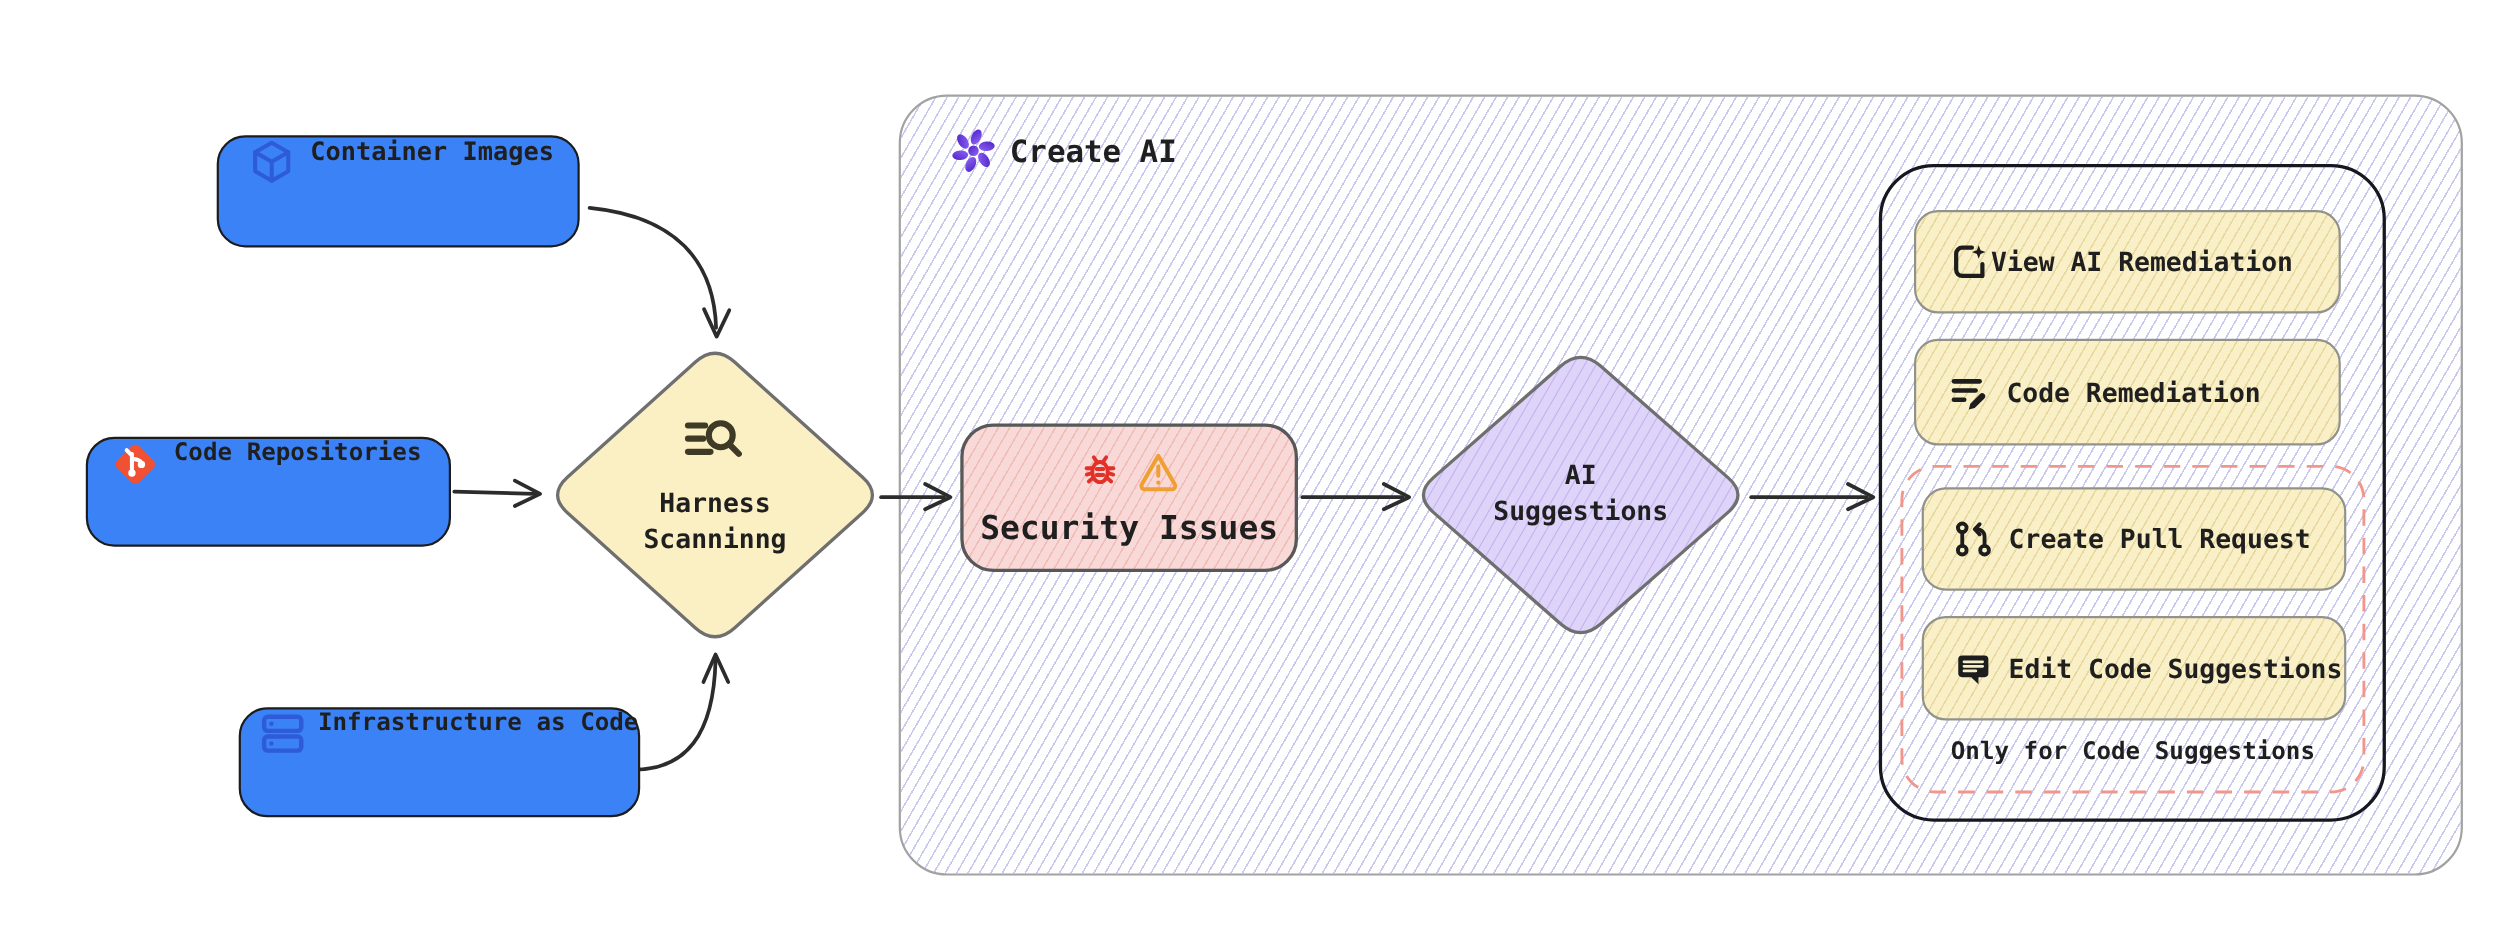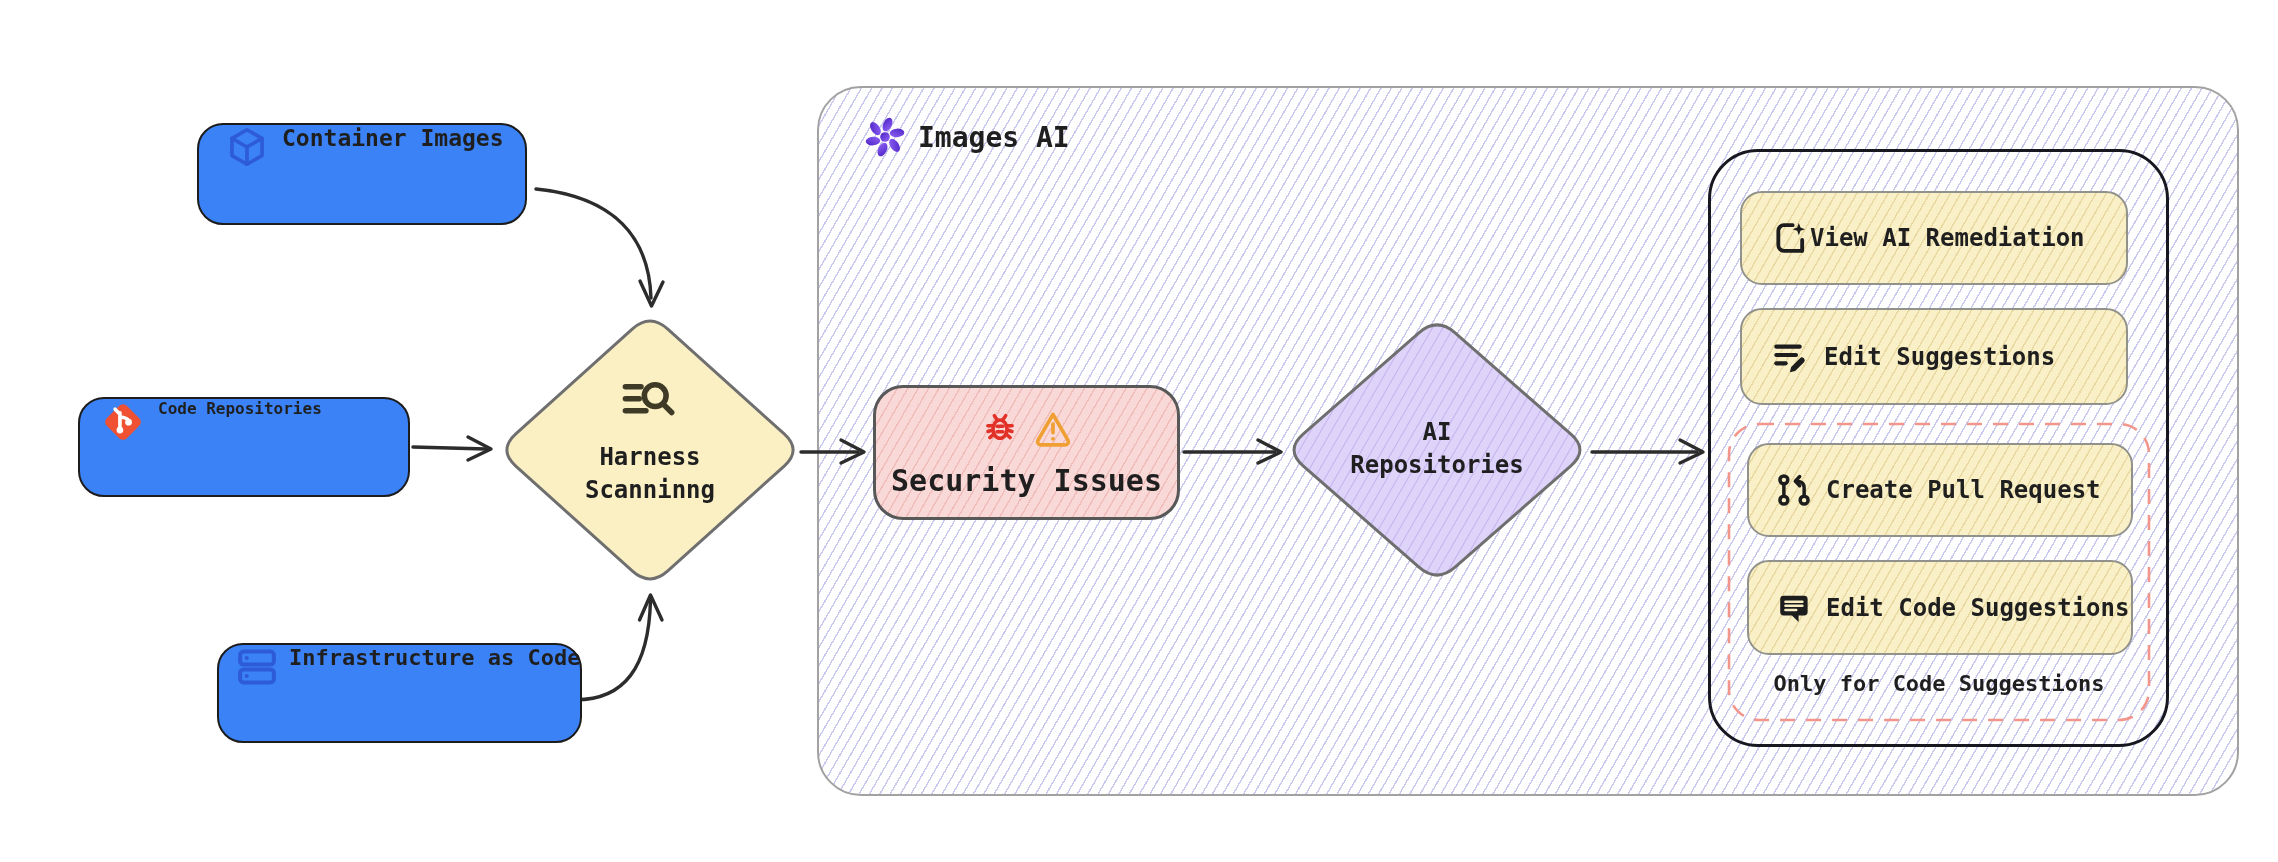--- a/index.html
+++ b/index.html
@@ -73,21 +73,21 @@
           <g transform="translate(24 24) rotate(240)">
               <ellipse cx="2.6" cy="-13" rx="4.5" ry="7.6" transform="rotate(26 2.6 -13)" fill="url(#hg)"></ellipse>
             </g>
           <g transform="translate(24 24) rotate(300)">
               <ellipse cx="2.6" cy="-13" rx="4.5" ry="7.6" transform="rotate(26 2.6 -13)" fill="url(#hg)"></ellipse>
             </g>
           <circle cx="24" cy="24" r="5" fill="url(#hg)"></circle>
         </g>
       </svg>
     </span>
-    <span class="group-title">Images AI</span>
+    <span class="group-title">Create AI</span>
   </div>
 
   <svg class="overlay" width="2278" height="862" viewBox="0 0 2278 862">
     <defs>
       <pattern id="hatchPurple" width="9" height="9" patternUnits="userSpaceOnUse" patternTransform="rotate(30)">
         <rect width="9" height="9" fill="#ded3f8"></rect>
         <line x1="0" y1="0" x2="0" y2="9" stroke="#bda7ee" stroke-width="1.5"></line>
       </pattern>
     </defs>
 
@@ -128,21 +128,21 @@
 
   <div class="abs node" style="left:78px;top:397px;width:332px;height:100px;padding-left:20px;gap:12px;">
     <span class="icon">
       <svg width="46" height="46" viewBox="0 0 24 24">
         <rect x="4.6" y="4.6" width="14.8" height="14.8" rx="2.8" transform="rotate(45 12 12)" fill="#f05133"></rect>
         <path d="M7.9 5.3 L10.4 7.9 M10.4 7.2 V14.4 M10.8 9.4 Q13.5 9.8 14.5 10.7" stroke="#ffffff" stroke-width="1.9" fill="none" stroke-linecap="round"></path>
         <circle cx="10.4" cy="16.2" r="1.75" fill="#ffffff"></circle>
         <circle cx="14.9" cy="12.1" r="1.75" fill="#ffffff"></circle>
       </svg>
     </span>
-    <span class="lbl" style="font-size:16px;">Code Repositories</span>
+    <span class="lbl" style="font-size:22px;">Code Repositories</span>
   </div>
 
   <div class="abs node" style="left:195px;top:643px;width:365px;height:100px;padding-left:16px;gap:10px;margin-left:22px;">
     <span class="icon">
       <svg width="44" height="44" viewBox="0 0 24 24" fill="none" stroke="#2e5bd8" stroke-width="2.2" stroke-linejoin="round">
         <rect x="2.8" y="3.6" width="18.4" height="7" rx="1.8"></rect>
         <rect x="2.8" y="13.4" width="18.4" height="7" rx="1.8"></rect>
         <circle cx="6.4" cy="7.1" r="1.1" fill="#2e5bd8" stroke="none"></circle>
         <circle cx="6.4" cy="16.9" r="1.1" fill="#2e5bd8" stroke="none"></circle>
       </svg>
@@ -187,21 +187,21 @@
           <path d="M12 9.8 V14.6"></path>
           <circle cx="12" cy="18.2" r="1.1" fill="#f0a033" stroke="none"></circle>
         </svg>
       </span>
     </div>
     <span class="lbl">Security Issues</span>
   </div>
 
   <div class="abs dia-text" style="left:1317px;top:416px;width:240px;">
     <div>AI</div>
-    <div>Repositories</div>
+    <div>Suggestions</div>
   </div>
 
   <div class="abs panel" style="left:1708px;top:149px;width:461px;height:598px;"></div>
 
   <div class="abs btn hatch-y" style="left:1740px;top:191px;width:388px;height:94px;padding-left:28px;">
     <span class="icon">
       <svg width="40" height="40" viewBox="0 0 24 24" fill="none" stroke="#1d1d1d" stroke-width="2.3" stroke-linecap="round">
         <path d="M13.6 4.3 H8.3 A3.3 3.3 0 0 0 5 7.6 V16.4 A3.3 3.3 0 0 0 8.3 19.7 H19.2"></path>
         <path d="M19.3 13.2 V19.7"></path>
         <path d="M17.3 3 L18.3 5.7 L21 6.7 L18.3 7.7 L17.3 10.4 L16.3 7.7 L13.6 6.7 L16.3 5.7 Z" fill="#1d1d1d" stroke="none"></path>
@@ -212,21 +212,21 @@
 
   <div class="abs btn hatch-y" style="left:1740px;top:308px;width:388px;height:97px;padding-left:28px;gap:14px;">
     <span class="icon">
       <svg width="40" height="40" viewBox="0 0 24 24" fill="none" stroke="#1d1d1d" stroke-width="2.5" stroke-linecap="round">
         <path d="M3.8 5.8 H17.8"></path>
         <path d="M3.8 10.8 H15.6"></path>
         <path d="M3.8 15.8 H9.4"></path>
         <path d="M11.9 21.2 L12.7 18 L18 12.7 A1.7 1.7 0 0 1 20.4 15.1 L15.1 20.4 Z" fill="#1d1d1d" stroke="none"></path>
       </svg>
     </span>
-    <span class="lbl">Edit Suggestions</span>
+    <span class="lbl">Code Remediation</span>
   </div>
 
   <div class="abs btn hatch-y" style="left:1747px;top:443px;width:386px;height:94px;padding-left:26px;gap:13px;">
     <span class="icon">
       <svg width="38" height="38" viewBox="0 0 24 24" fill="none" stroke="#1d1d1d" stroke-width="2.2" stroke-linecap="round" stroke-linejoin="round">
         <circle cx="5.6" cy="5.6" r="2.5"></circle>
         <path d="M5.6 8.2 V15.8"></path>
         <circle cx="5.6" cy="18.4" r="2.5"></circle>
         <circle cx="18.4" cy="18.4" r="2.5"></circle>
         <path d="M18.4 15.8 V10.6 C18.4 7.6 16.2 6.4 13.6 6.4 H13.1"></path>

